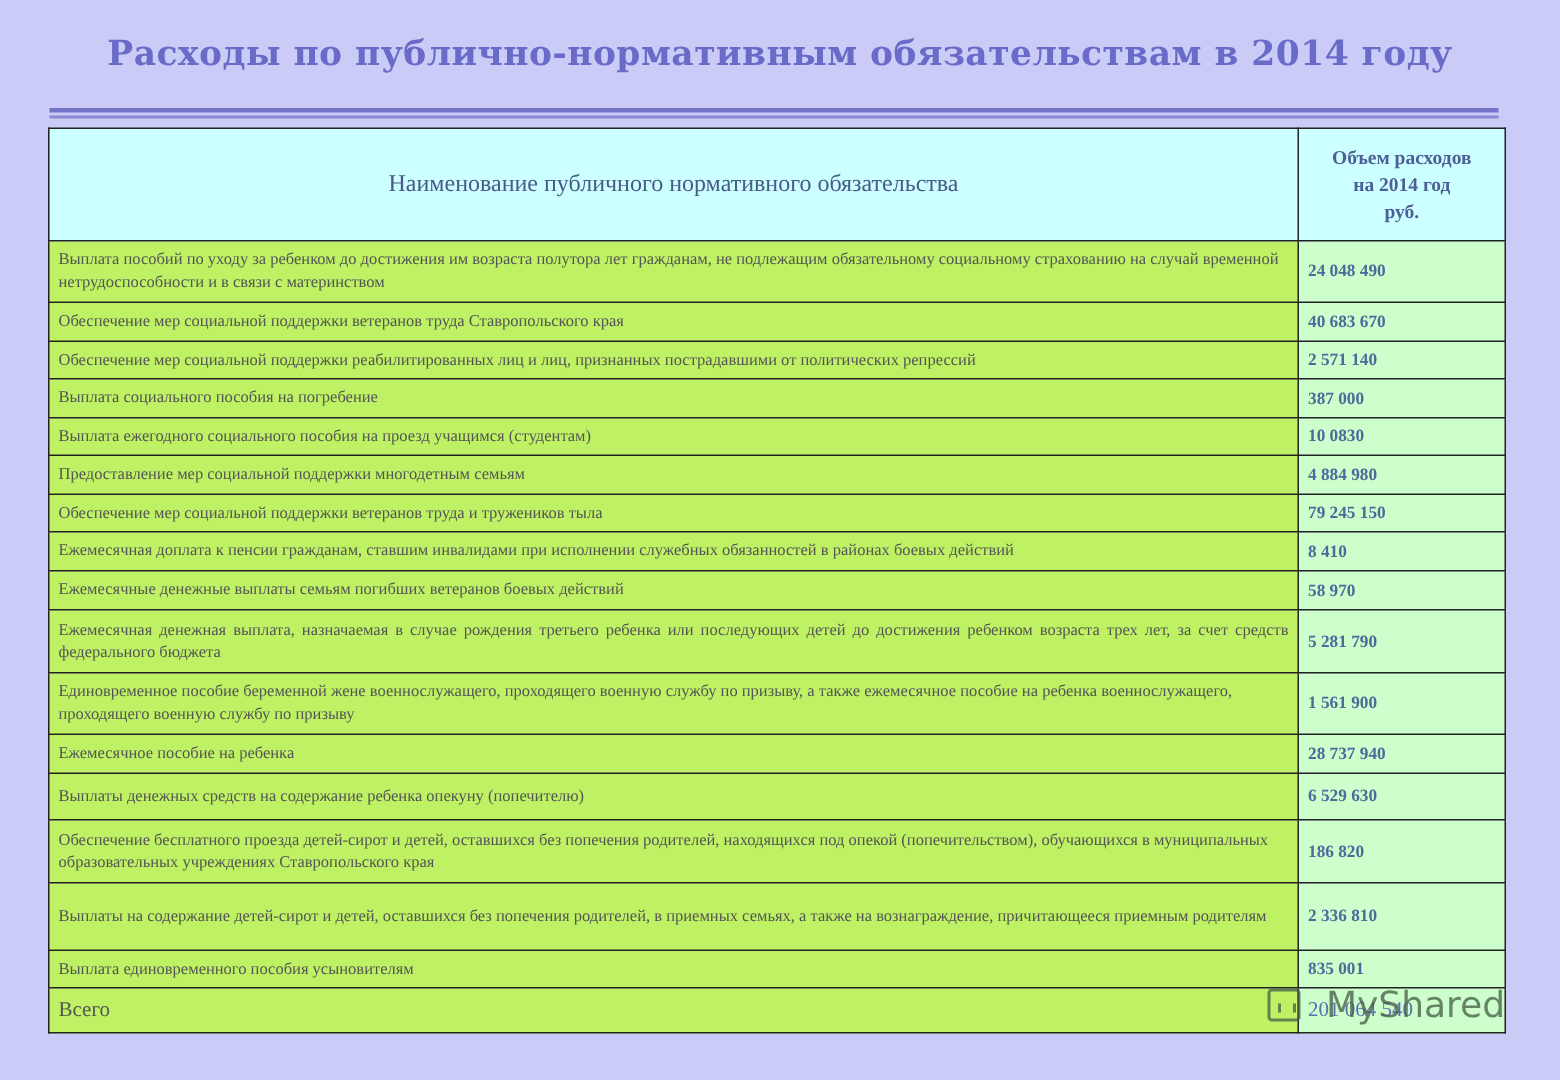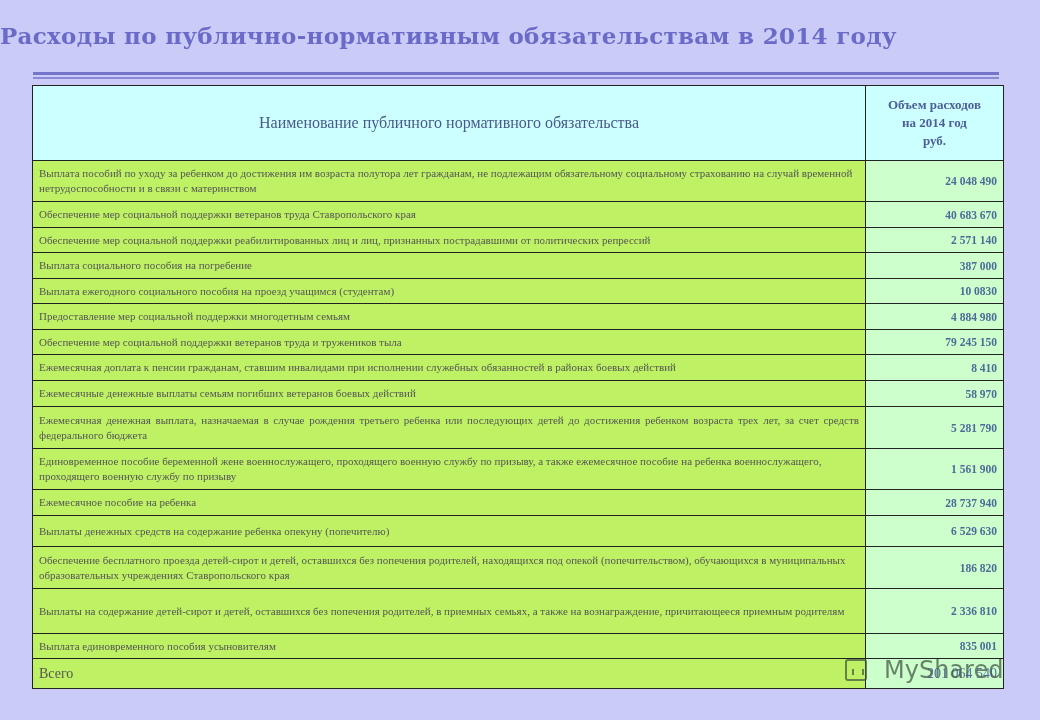--- a/index.html
+++ b/index.html
@@ -4,21 +4,21 @@
 <style>
   html, body { margin:0; padding:0; }
   body {
     width:1040px; height:720px; overflow:hidden;
     background:#cbcbf7;
     font-family:"Liberation Serif", "DejaVu Serif", serif;
     position:relative;
   }
   .title {
     position:absolute; left:0; top:22px; width:1040px;
-    text-align:left;
+    text-align:center;
     font-family:"DejaVu Serif", "Liberation Serif", serif;
     font-weight:bold; font-size:23px; letter-spacing:0.3px;
     color:#6a6ac8;
   }
   .rule {
     position:absolute; left:33px; width:966px; background:#7474c8;
   }
   .rule.r1 { top:72px; height:3px; }
   .rule.r2 { top:77px; height:2px; background:#8a8ad4; }
   table.ob {
@@ -46,21 +46,20 @@
     color:#555;
     font-size:11px;
     line-height:15px;
     padding-left:8px;
   }
   td.val {
     background:#ccffcc;
     color:#4f6a99;
     font-size:11.5px;
     font-weight:bold;
-    text-align:right;
     padding-right:10px;
   }
   tr.total td.name { font-size:14px; color:#555; }
   tr.total td.val { font-size:14px; color:#5a6fb0; font-weight:normal; }
   .watermark {
     position:absolute; left:845px; top:656px;
     font-family:"DejaVu Sans", sans-serif;
     font-size:24px; color:rgba(70,90,70,0.75);
     display:flex; align-items:center; gap:17px;
   }

